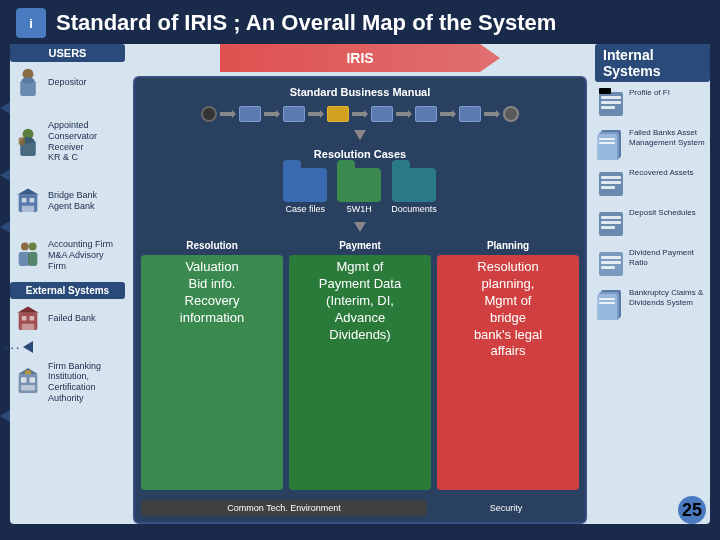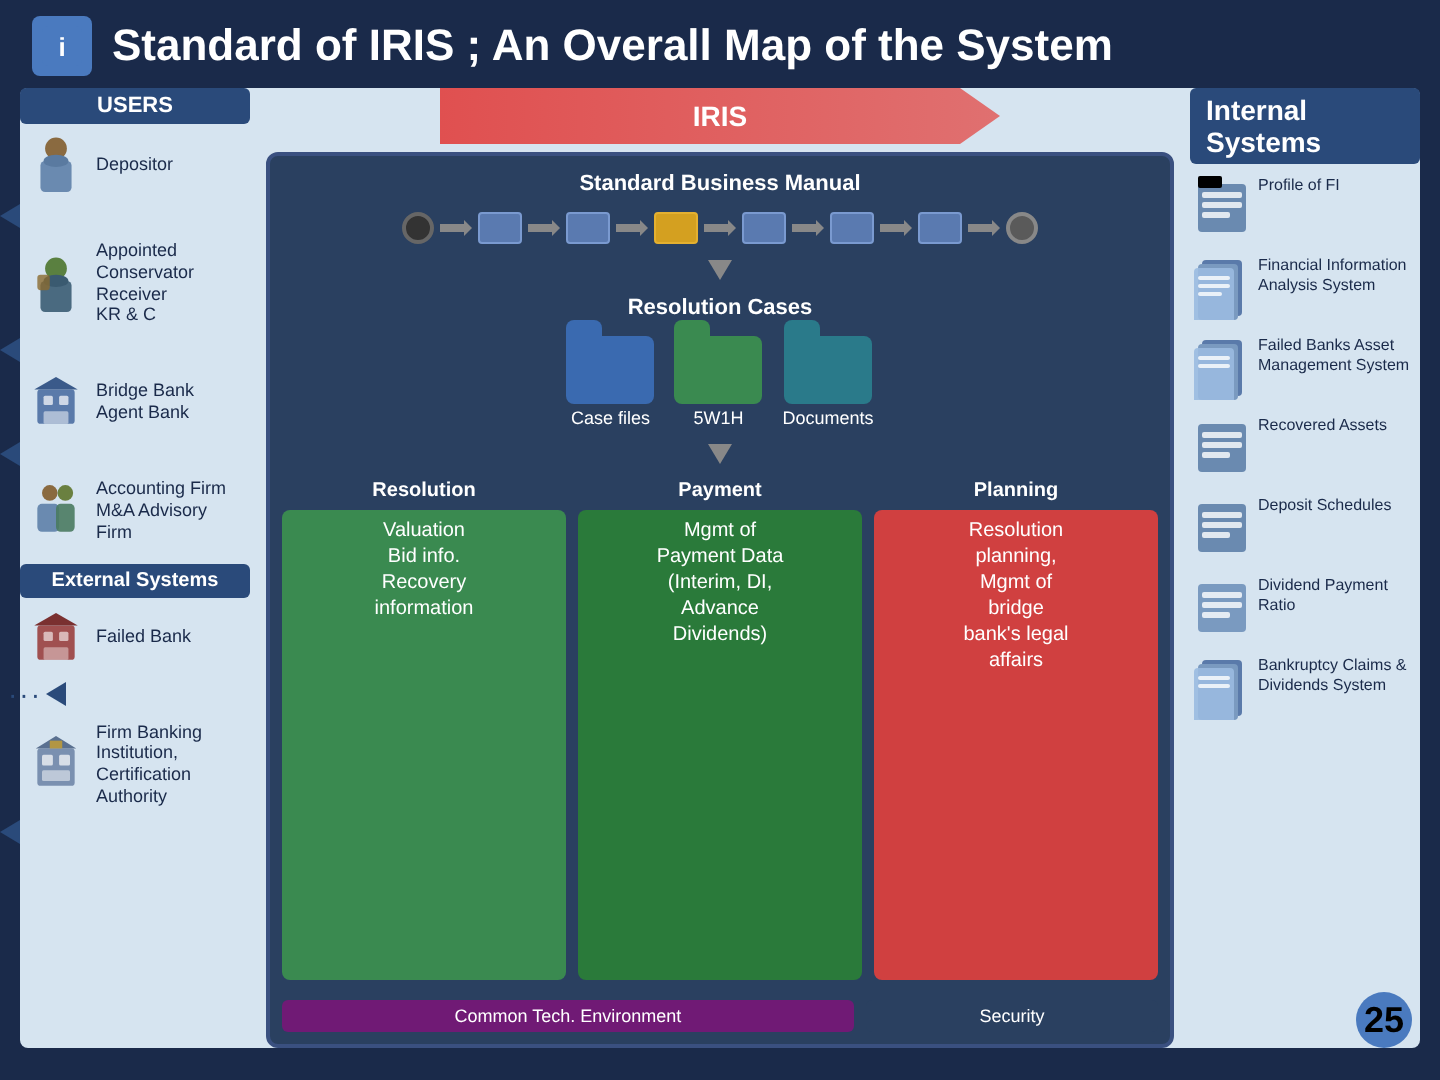--- a/index.html
+++ b/index.html
@@ -242,28 +242,28 @@
       padding: 4px;
       display: flex;
       flex-direction: column;
       gap: 2px;
     }
 
     .rpp-green-box.payment { background: #2a7a3a; }
     .rpp-green-box.planning { background: #d04040; }
 
     .rpp-text {
-      font-size: 10px;
+      font-size: 13px;
       color: white;
       text-align: center;
       line-height: 1.3;
     }
 
     .common-tech-bar {
-      background: #701a75;
+      background: #404040;
       color: white;
       font-size: 9px;
       text-align: center;
       padding: 3px;
       border-radius: 3px;
       margin-top: 2px;
     }
 
     
     .right-col {
@@ -544,81 +544,70 @@
       <svg class="sys-icon" viewBox="0 0 28 32" width="28" height="32">
         <rect x="2" y="4" width="24" height="24" rx="2" fill="#6a8ab0"></rect>
         <rect x="4" y="8" width="20" height="3" rx="1" fill="white" opacity="0.8"></rect>
         <rect x="4" y="13" width="20" height="3" rx="1" fill="white" opacity="0.8"></rect>
         <rect x="4" y="18" width="14" height="3" rx="1" fill="white" opacity="0.8"></rect>
         <rect x="2" y="0" width="12" height="6" rx="1" fill="#8aaa d0"></rect>
       </svg>
       <span class="sys-label">Profile of FI</span>
     </div>
 
+
     <div class="sys-item">
       <svg class="sys-icon" viewBox="0 0 28 32" width="28" height="32">
         <rect x="4" y="2" width="20" height="28" rx="2" fill="#5a7aaa"></rect>
         <rect x="2" y="4" width="20" height="28" rx="2" fill="#7a9ac0"></rect>
         <rect x="0" y="6" width="20" height="28" rx="2" fill="#9abae0" opacity="0.9"></rect>
         <rect x="2" y="10" width="16" height="2" rx="1" fill="white" opacity="0.8"></rect>
         <rect x="2" y="14" width="16" height="2" rx="1" fill="white" opacity="0.8"></rect>
-        <rect x="2" y="18" width="12" height="2" rx="1" fill="white" opacity="0.8"></rect>
-      </svg>
-      <span class="sys-label">Financial Information Analysis System</span>
+      </svg>
+      <span class="sys-label">Failed Banks Asset Management System</span>
+    </div>
+
+    <div class="sys-item">
+      <svg class="sys-icon" viewBox="0 0 28 32" width="28" height="32">
+        <rect x="2" y="4" width="24" height="24" rx="2" fill="#6a8ab0"></rect>
+        <rect x="4" y="8" width="20" height="3" rx="1" fill="white" opacity="0.8"></rect>
+        <rect x="4" y="13" width="20" height="3" rx="1" fill="white" opacity="0.8"></rect>
+        <rect x="4" y="18" width="14" height="3" rx="1" fill="white" opacity="0.8"></rect>
+      </svg>
+      <span class="sys-label">Recovered Assets</span>
+    </div>
+
+    <div class="sys-item">
+      <svg class="sys-icon" viewBox="0 0 28 32" width="28" height="32">
+        <rect x="2" y="4" width="24" height="24" rx="2" fill="#6a8ab0"></rect>
+        <rect x="4" y="8" width="20" height="3" rx="1" fill="white" opacity="0.8"></rect>
+        <rect x="4" y="13" width="20" height="3" rx="1" fill="white" opacity="0.8"></rect>
+        <rect x="4" y="18" width="14" height="3" rx="1" fill="white" opacity="0.8"></rect>
+      </svg>
+      <span class="sys-label">Deposit Schedules</span>
+    </div>
+
+    <div class="sys-item">
+      <svg class="sys-icon" viewBox="0 0 28 32" width="28" height="32">
+        <rect x="2" y="4" width="24" height="24" rx="2" fill="#7a9ac0"></rect>
+        <rect x="4" y="8" width="20" height="3" rx="1" fill="white" opacity="0.8"></rect>
+        <rect x="4" y="13" width="20" height="3" rx="1" fill="white" opacity="0.8"></rect>
+        <rect x="4" y="18" width="14" height="3" rx="1" fill="white" opacity="0.8"></rect>
+      </svg>
+      <span class="sys-label">Dividend Payment Ratio</span>
     </div>
 
     <div class="sys-item">
       <svg class="sys-icon" viewBox="0 0 28 32" width="28" height="32">
         <rect x="4" y="2" width="20" height="28" rx="2" fill="#5a7aaa"></rect>
         <rect x="2" y="4" width="20" height="28" rx="2" fill="#7a9ac0"></rect>
         <rect x="0" y="6" width="20" height="28" rx="2" fill="#9abae0" opacity="0.9"></rect>
         <rect x="2" y="10" width="16" height="2" rx="1" fill="white" opacity="0.8"></rect>
         <rect x="2" y="14" width="16" height="2" rx="1" fill="white" opacity="0.8"></rect>
       </svg>
-      <span class="sys-label">Failed Banks Asset Management System</span>
-    </div>
-
-    <div class="sys-item">
-      <svg class="sys-icon" viewBox="0 0 28 32" width="28" height="32">
-        <rect x="2" y="4" width="24" height="24" rx="2" fill="#6a8ab0"></rect>
-        <rect x="4" y="8" width="20" height="3" rx="1" fill="white" opacity="0.8"></rect>
-        <rect x="4" y="13" width="20" height="3" rx="1" fill="white" opacity="0.8"></rect>
-        <rect x="4" y="18" width="14" height="3" rx="1" fill="white" opacity="0.8"></rect>
-      </svg>
-      <span class="sys-label">Recovered Assets</span>
-    </div>
-
-    <div class="sys-item">
-      <svg class="sys-icon" viewBox="0 0 28 32" width="28" height="32">
-        <rect x="2" y="4" width="24" height="24" rx="2" fill="#6a8ab0"></rect>
-        <rect x="4" y="8" width="20" height="3" rx="1" fill="white" opacity="0.8"></rect>
-        <rect x="4" y="13" width="20" height="3" rx="1" fill="white" opacity="0.8"></rect>
-        <rect x="4" y="18" width="14" height="3" rx="1" fill="white" opacity="0.8"></rect>
-      </svg>
-      <span class="sys-label">Deposit Schedules</span>
-    </div>
-
-    <div class="sys-item">
-      <svg class="sys-icon" viewBox="0 0 28 32" width="28" height="32">
-        <rect x="2" y="4" width="24" height="24" rx="2" fill="#7a9ac0"></rect>
-        <rect x="4" y="8" width="20" height="3" rx="1" fill="white" opacity="0.8"></rect>
-        <rect x="4" y="13" width="20" height="3" rx="1" fill="white" opacity="0.8"></rect>
-        <rect x="4" y="18" width="14" height="3" rx="1" fill="white" opacity="0.8"></rect>
-      </svg>
-      <span class="sys-label">Dividend Payment Ratio</span>
-    </div>
-
-    <div class="sys-item">
-      <svg class="sys-icon" viewBox="0 0 28 32" width="28" height="32">
-        <rect x="4" y="2" width="20" height="28" rx="2" fill="#5a7aaa"></rect>
-        <rect x="2" y="4" width="20" height="28" rx="2" fill="#7a9ac0"></rect>
-        <rect x="0" y="6" width="20" height="28" rx="2" fill="#9abae0" opacity="0.9"></rect>
-        <rect x="2" y="10" width="16" height="2" rx="1" fill="white" opacity="0.8"></rect>
-        <rect x="2" y="14" width="16" height="2" rx="1" fill="white" opacity="0.8"></rect>
-      </svg>
       <span class="sys-label">Bankruptcy Claims &amp; Dividends System</span>
     </div>
 
   </div>
 
 </div>
 
 <div class="page-num">25</div>
 
 </body></html>

